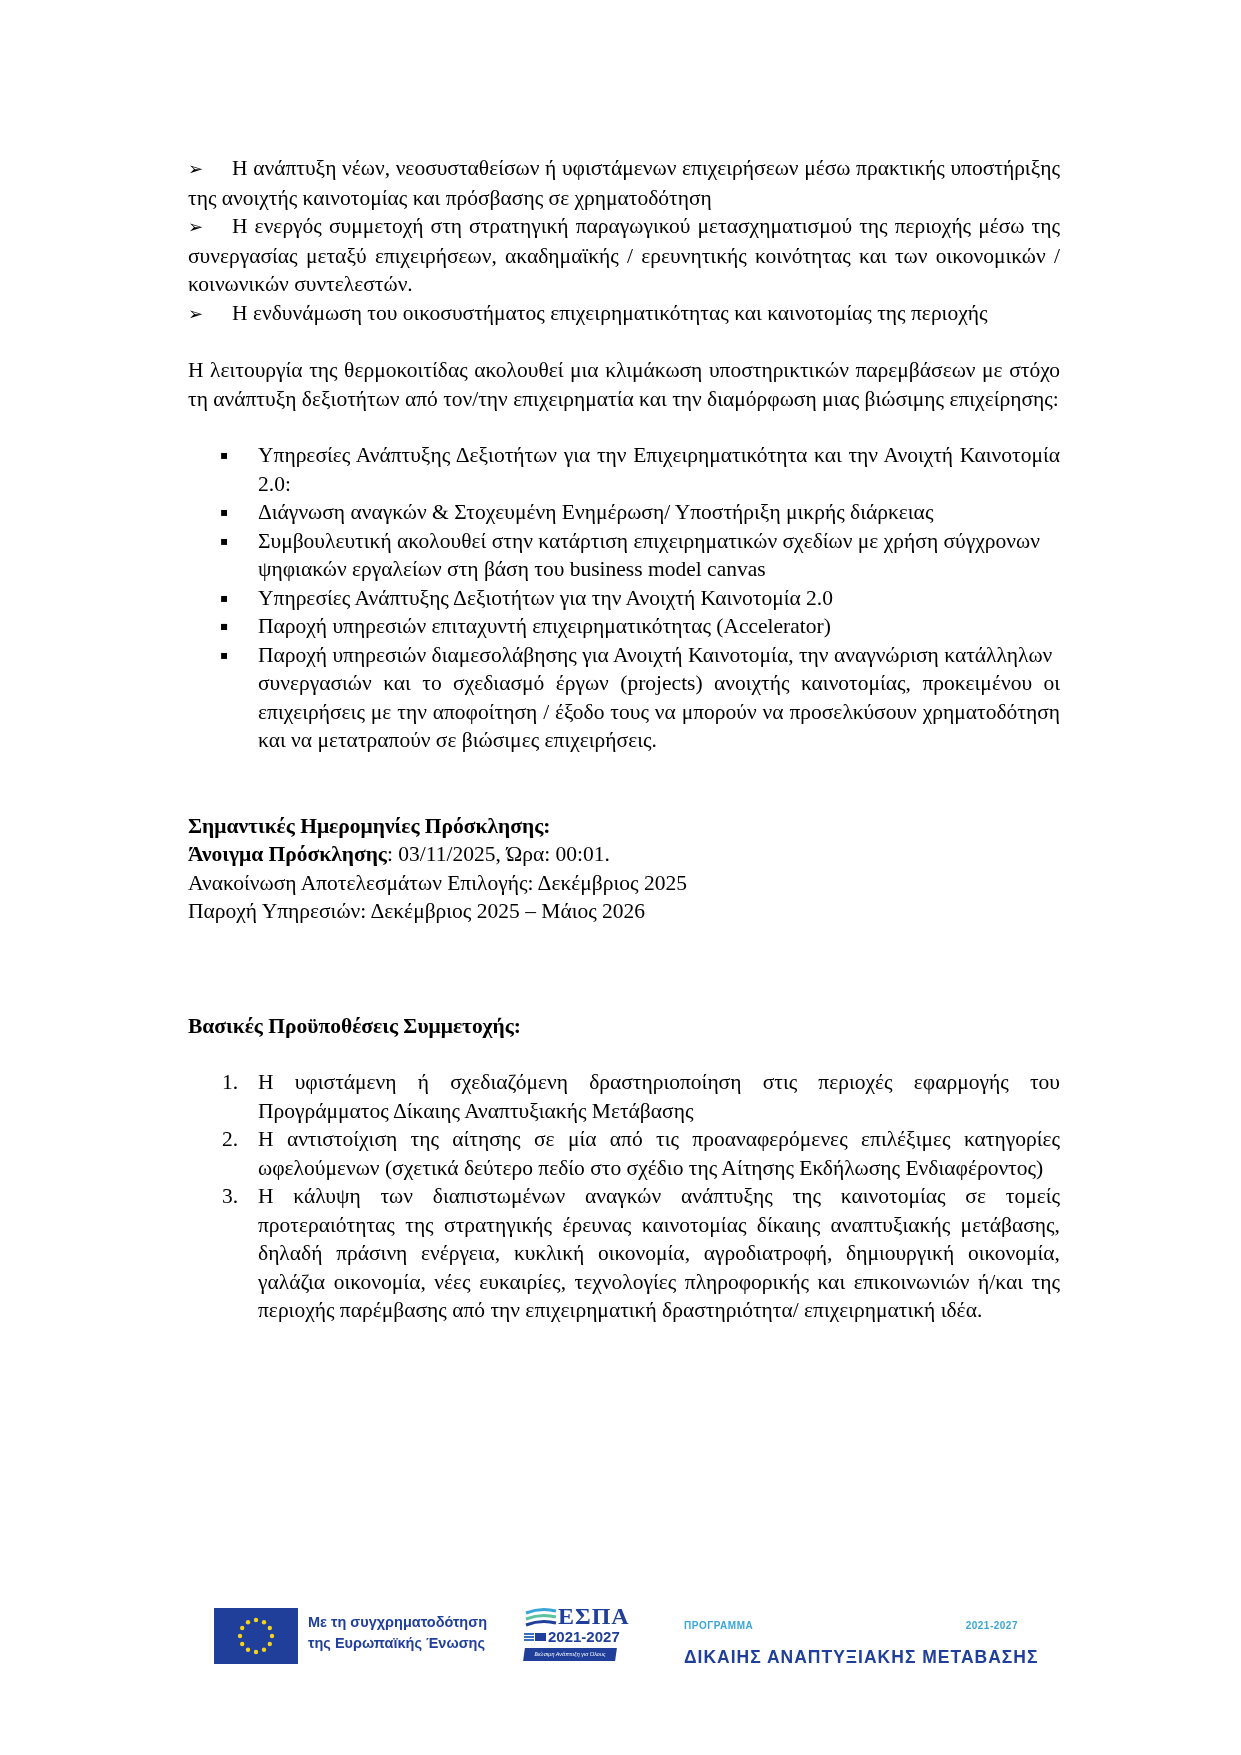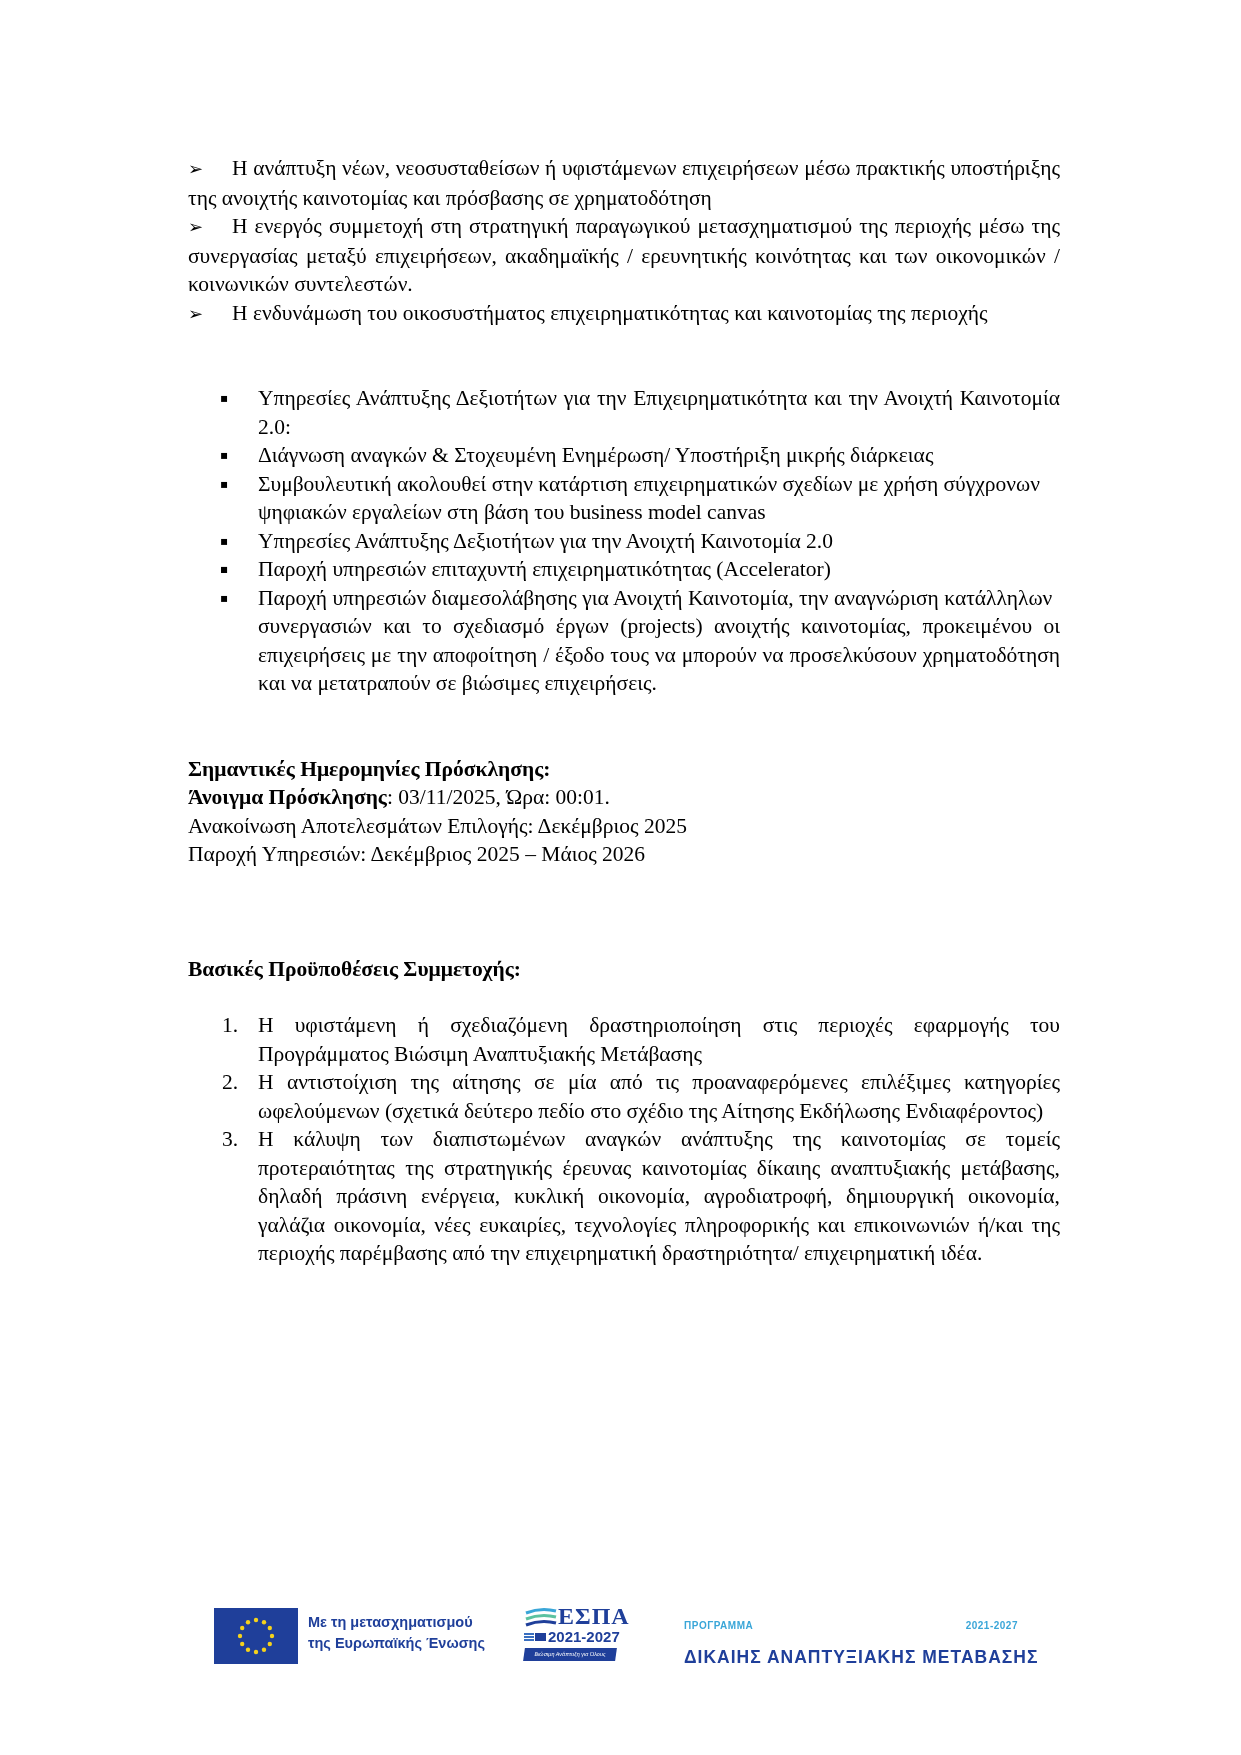--- a/index.html
+++ b/index.html
@@ -36,20 +36,21 @@
 <div class="page">
 
   <div>
     <p class="p just"><span class="arrow">➢</span><span>Η ανάπτυξη νέων, νεοσυσταθείσων ή υφιστάμενων επιχειρήσεων μέσω πρακτικής υποστήριξης της ανοιχτής καινοτομίας και πρόσβασης σε χρηματοδότηση</span></p>
     <p class="p just"><span class="arrow">➢</span><span>Η ενεργός συμμετοχή στη στρατηγική παραγωγικού μετασχηματισμού της περιοχής μέσω της συνεργασίας μεταξύ επιχειρήσεων, ακαδημαϊκής / ερευνητικής κοινότητας και των οικονομικών / κοινωνικών συντελεστών.</span></p>
     <p class="p just"><span class="arrow">➢</span><span>Η ενδυνάμωση του οικοσυστήματος επιχειρηματικότητας και καινοτομίας της περιοχής</span></p>
   </div>
 
   <div class="gap1"></div>
 
+  <p class="p just">Η λειτουργία της θερμοκοιτίδας ακολουθεί μια κλιμάκωση υποστηρικτικών παρεμβάσεων με στόχο τη ανάπτυξη δεξιοτήτων από τον/την επιχειρηματία και την διαμόρφωση μιας βιώσιμης επιχείρησης:</p>
 
   <div class="gap1"></div>
 
   <ul class="sq">
     <li><span class="bul">▪</span><span>Υπηρεσίες Ανάπτυξης Δεξιοτήτων για την Επιχειρηματικότητα και την Ανοιχτή Καινοτομία 2.0:</span></li>
     <li><span class="bul">▪</span><span>Διάγνωση αναγκών &amp; Στοχευμένη Ενημέρωση/ Υποστήριξη μικρής διάρκειας</span></li>
     <li><span class="bul">▪</span><span>Συμβουλευτική ακολουθεί στην κατάρτιση επιχειρηματικών σχεδίων με χρήση σύγχρονων</span><br><span>ψηφιακών εργαλείων στη βάση του business model canvas</span></li>
     <li><span class="bul">▪</span><span>Υπηρεσίες Ανάπτυξης Δεξιοτήτων για την Ανοιχτή Καινοτομία 2.0</span></li>
     <li><span class="bul">▪</span></li>
     <li><span class="bul">▪</span><span>Παροχή υπηρεσιών επιταχυντή επιχειρηματικότητας (Accelerator)</span></li>
@@ -65,21 +66,21 @@
     <p class="p">Παροχή Υπηρεσιών: Δεκέμβριος 2025 – Μάιος 2026</p>
   </div>
 
   <div class="gap3"></div>
 
   <p class="p"><b>Βασικές Προϋποθέσεις Συμμετοχής:</b></p>
 
   <div class="gap1"></div>
 
   <ol class="num">
-    <li><span class="n">1.</span><span>Η υφιστάμενη ή σχεδιαζόμενη δραστηριοποίηση στις περιοχές εφαρμογής του Προγράμματος Βιώσιμη Αναπτυξιακής Μετάβασης</span></li>
+    <li><span class="n">1.</span><span>Η υφιστάμενη ή σχεδιαζόμενη δραστηριοποίηση στις περιοχές εφαρμογής του Προγράμματος Δίκαιης Αναπτυξιακής Μετάβασης</span></li>
     <li><span class="n">2.</span><span>Η αντιστοίχιση της αίτησης σε μία από τις προαναφερόμενες επιλέξιμες κατηγορίες ωφελούμενων (σχετικά δεύτερο πεδίο στο σχέδιο της Αίτησης Εκδήλωσης Ενδιαφέροντος)</span></li>
     <li><span class="n">3.</span><span>Η κάλυψη των διαπιστωμένων αναγκών ανάπτυξης της καινοτομίας σε τομείς προτεραιότητας της στρατηγικής έρευνας καινοτομίας δίκαιης αναπτυξιακής μετάβασης, δηλαδή πράσινη ενέργεια, κυκλική οικονομία, αγροδιατροφή, δημιουργική οικονομία, γαλάζια οικονομία, νέες ευκαιρίες, τεχνολογίες πληροφορικής και επικοινωνιών ή/και της περιοχής παρέμβασης από την επιχειρηματική δραστηριότητα/ επιχειρηματική ιδέα.</span></li>
   </ol>
 </div>
 
 <div>
   <div class="eu-flag">
     <svg viewBox="0 0 84 56" xmlns="http://www.w3.org/2000/svg">
       <g fill="#f5d21c">
         <circle cx="42" cy="12" r="2.2"></circle>
@@ -91,21 +92,21 @@
         <circle cx="42" cy="44" r="2.2"></circle>
           <circle cx="34" cy="41.8" r="2.2"></circle>
           <circle cx="28.2" cy="36" r="2.2"></circle>
         <circle cx="26" cy="28" r="2.2"></circle>
           <circle cx="28.2" cy="20" r="2.2"></circle>
           <circle cx="34" cy="14.2" r="2.2"></circle>
       </g>
     </svg>
   </div>
   <div class="eu-text">
-    <div>Με τη μετασχηματισμού</div>
+    <div>Με τη συγχρηματοδότηση</div>
     <div>της Ευρωπαϊκής Ένωσης</div>
   </div>
 
   <div class="espa">
     <svg style="position:absolute;left:0;top:4px" width="34" height="24" viewBox="0 0 34 24">
       <path d="M2 6 Q17 0 32 4" stroke="#3aa6d8" stroke-width="3" fill="none"></path>
       <path d="M2 12 Q17 6 32 10" stroke="#5cc2a0" stroke-width="3" fill="none"></path>
       <path d="M2 18 Q17 12 32 16" stroke="#1f3f9a" stroke-width="3" fill="none"></path>
     </svg>
     <div class="espa-title">ΕΣΠΑ</div>

